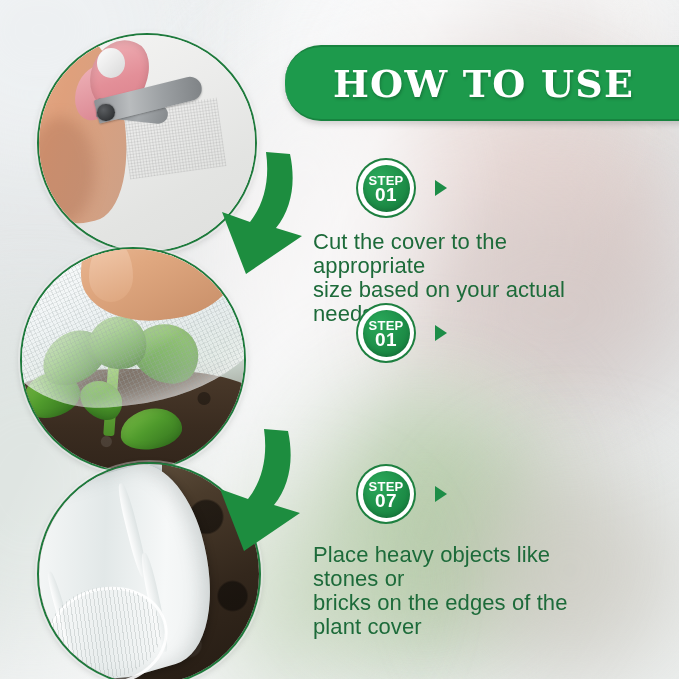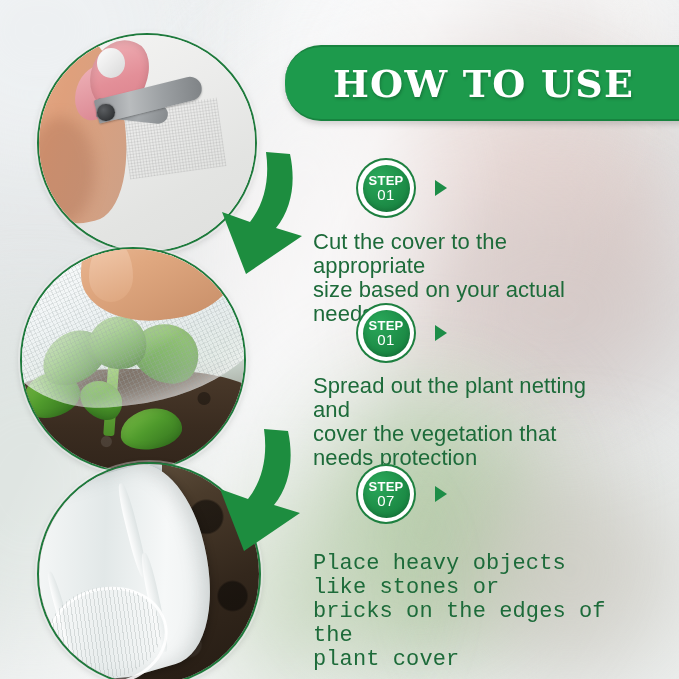--- a/index.html
+++ b/index.html
@@ -174,35 +174,35 @@
     box-shadow:0 0 0 2px #1e8040;
     display:flex;align-items:center;justify-content:center;
   }
   .badge-core{
     width:47px;height:47px;border-radius:50%;
     background:radial-gradient(circle at 34% 28%,#2aa85a 0%,#1d8d47 58%,#15793b 100%);
     display:flex;flex-direction:column;align-items:center;justify-content:center;
     box-shadow:inset 0 -2px 4px rgba(0,0,0,.14);
   }
   .badge-word{color:#fff;font-size:13px;font-weight:bold;line-height:12px;letter-spacing:.3px;}
-  .badge-num{color:#fff;font-size:15px;font-weight:normal;line-height:15px;letter-spacing:.4px;}
+  .badge-num{color:#fff;font-size:19px;font-weight:bold;line-height:15px;letter-spacing:.4px;}
   .badge-tri{
     width:0;height:0;border-left:12px solid #1d8d47;
     border-top:8px solid transparent;border-bottom:8px solid transparent;
   }
 
   .step-text{
     margin-top:11px;color:#1d6b3a;
     font-size:22px;line-height:24px;font-weight:normal;
     letter-spacing:.1px;max-width:302px;white-space:pre-line;
     margin-left:-45px;
   }
   #step-1 .step-text{margin-top:14px;}
   #step-2 .step-text{margin-top:13px;}
-  #step-3 .step-text{margin-top:30px;font-family:Liberation Mono, monospace;}
+  #step-3 .step-text{margin-top:21px;}
 </style>
 </head>
 <body>
 
 <div id="root">
 
   <div class="bg">
     <div class="layer bg-base"></div>
     <div class="blob b10"></div>
     <div class="blob b12"></div>
@@ -300,23 +300,20 @@
   <div class="step" id="step-2">
     <div class="badge-row">
       <div class="badge">
         <div class="badge-core">
           <span class="badge-word">STEP</span>
           <span class="badge-num">01</span>
         </div>
       </div>
       <div class="badge-tri"></div>
     </div>
-    <div class="step-text">Spread out the plant netting and
-cover the vegetation that
-needs protection</div>
   </div>
 
   <div class="step" id="step-3">
     <div class="badge-row">
       <div class="badge">
         <div class="badge-core">
           <span class="badge-word">STEP</span>
           <span class="badge-num">07</span>
         </div>
       </div>

